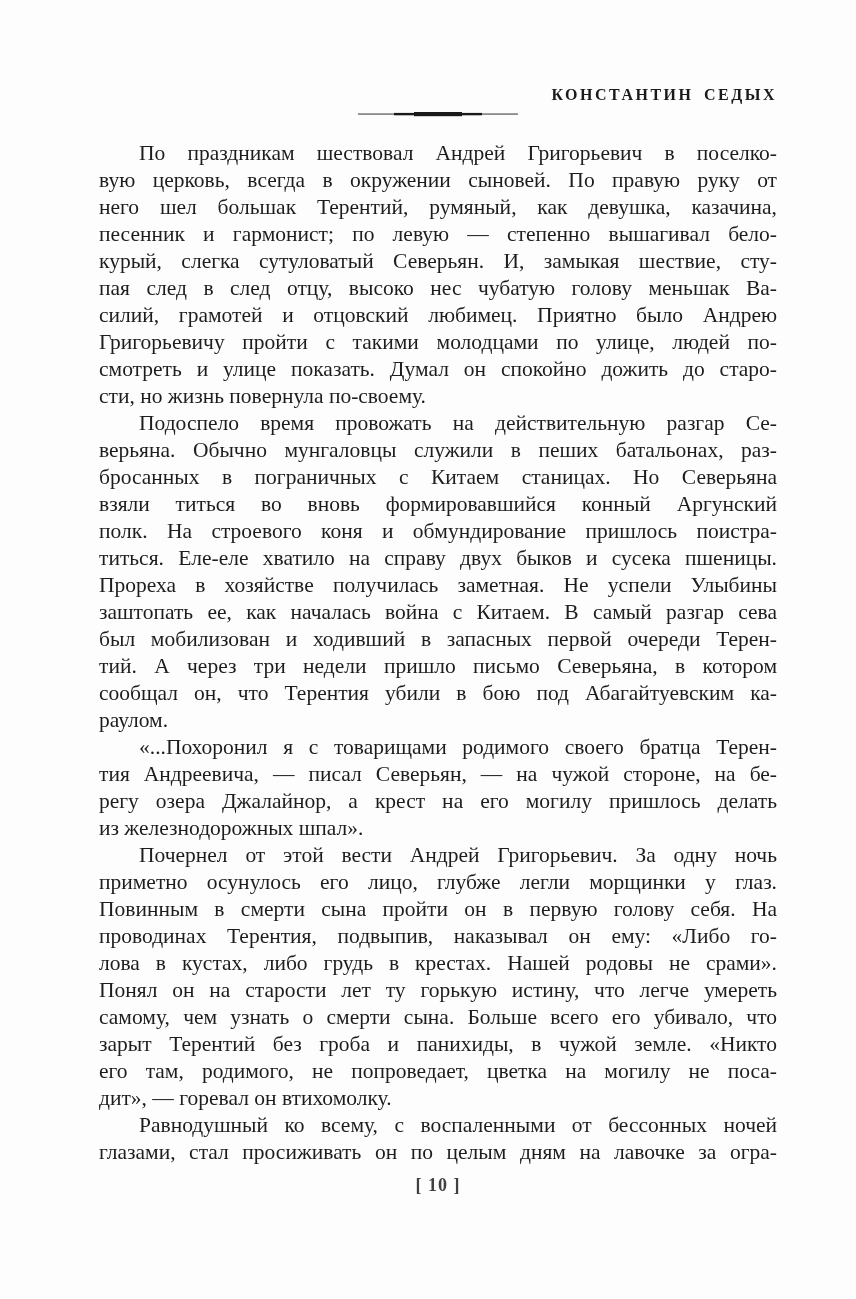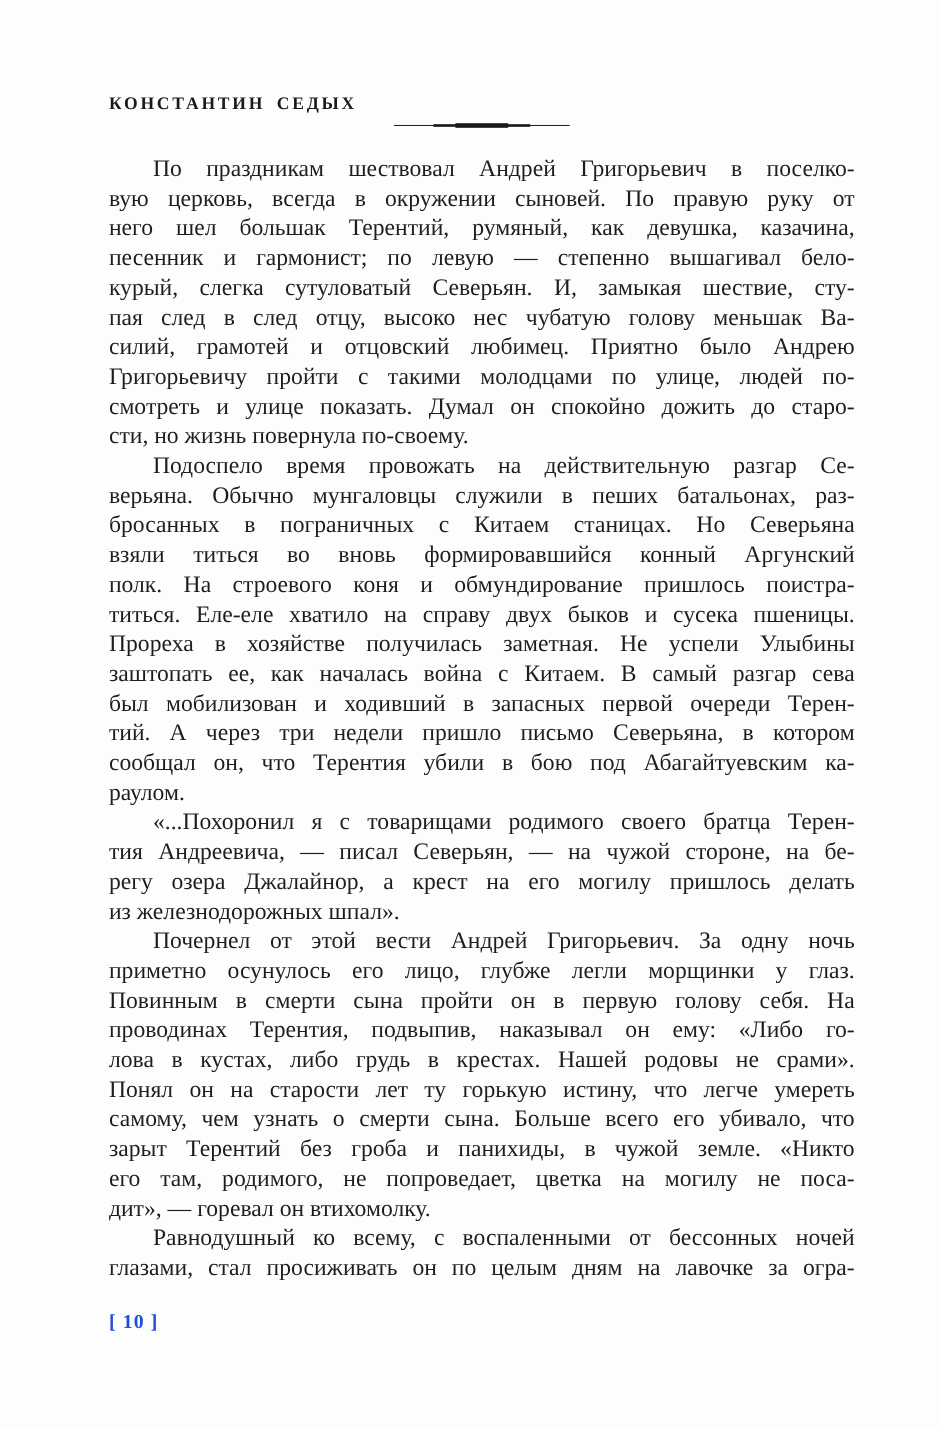--- a/index.html
+++ b/index.html
@@ -14,21 +14,21 @@
     background: #fdfdfd;
     font-family: "Liberation Serif", serif;
     color: #1d1d1d;
     overflow: hidden;
   }
   .running-head {
     position: absolute;
     top: 86px;
     left: 99px;
     width: 678px;
-    text-align: left;
+    text-align: right;
     font-size: 16px;
     font-weight: bold;
     letter-spacing: 2.5px;
     word-spacing: 4px;
     color: #1a1a1a;
   }
   .ornament {
     position: absolute;
     top: 111px;
     left: 99px;
@@ -52,26 +52,25 @@
     text-justify: inter-word;
     white-space: normal;
   }
   .line.indent { text-indent: 40px; }
   .line.last { text-align-last: left; }
   .folio {
     position: absolute;
     top: 1175px;
     left: 99px;
     width: 678px;
-    text-align: left;
+    text-align: center;
     font-size: 18px;
     font-weight: bold;
     letter-spacing: 1px;
-    color: #1d4ed8;
-    margin-top: 16px;
+    color: #404040;
   }
 </style>
 </head>
 <body>
 
 <div class="book-page">
 
   <div class="running-head">КОНСТАНТИН СЕДЫХ</div>
 
   <div class="ornament">

